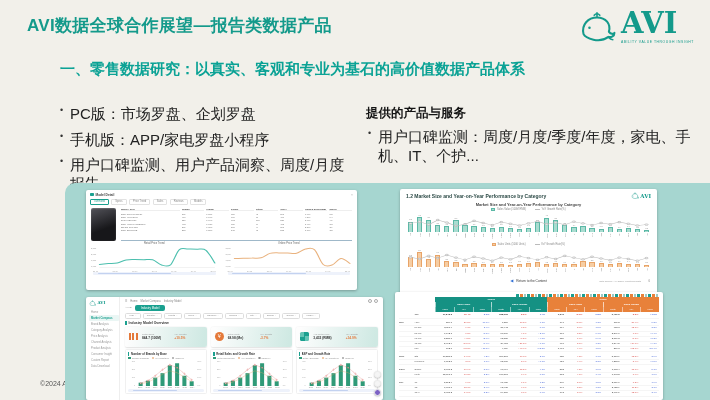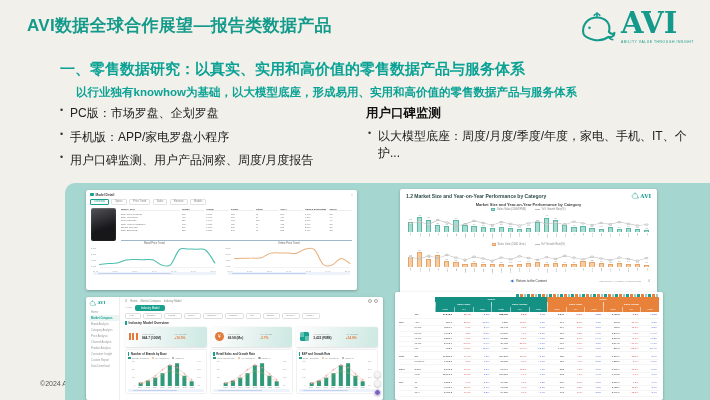--- a/index.html
+++ b/index.html
@@ -11,21 +11,21 @@
 .brand{position:absolute;right:16px;top:9px;display:flex;align-items:flex-start;gap:5px;z-index:1}
 .brand-whale{width:38px;height:36px}
 .brand-name{font-family:"DejaVu Serif","Liberation Serif",serif;font-weight:bold;font-size:29px;color:#149a8b;line-height:1}
 .brand-tag{font-size:3.4px;color:#149a8b;letter-spacing:.55px;margin-top:1.5px;text-align:center}
 .sec-h{position:absolute;left:60px;top:60px;font-size:15px;font-weight:bold;color:#0ba295}
 .sec-s{position:absolute;left:76px;top:85px;font-size:11.5px;font-weight:bold;color:#0ba295}
 .col{position:absolute;top:105px}
 .col-left{left:58px;width:300px}
 .col-right{left:366px;width:335px}
 .col-h{font-size:12.5px;font-weight:bold;color:#141414;margin-bottom:6px}
-.bullet{font-size:12px;color:#222;margin-bottom:6.5px;padding-left:12px;position:relative}
+.bullet{font-size:15px;color:#222;margin-bottom:6.5px;padding-left:12px;position:relative}
 .bullet::before{content:"•";position:absolute;left:2px;top:0;font-size:9px;color:#333}
 .copyright{position:absolute;left:40px;top:380px;font-size:7px;color:#555;z-index:1}
 
 .panel{position:absolute;left:65px;top:183px;right:0;bottom:0;background:#a6d6d0;border-radius:10px 0 0 0;z-index:2}
 .card{position:absolute;background:#fff;border-radius:2px;box-shadow:0 1px 3px rgba(0,0,0,.28);z-index:3;overflow:hidden}
 
 .cardA{left:86px;top:190px;width:271px;height:100px}
 .a-top{display:flex;align-items:center;gap:2px;padding:2.5px 4px 1px}
 .a-ico{width:3.5px;height:3.5px;background:#1aa08f;border-radius:.8px}
 .a-title{font-size:3.2px;font-weight:bold;color:#444;flex:1}
@@ -169,34 +169,33 @@
   <div class="brand">
     <svg class="brand-whale" viewBox="0 0 48 40">
         <use href="#whale"></use>
       </svg>
     <div>
       <div class="brand-name">AVI</div>
       <div class="brand-tag">ABILITY VALUE THROUGH INSIGHT</div>
     </div>
   </div>
 
-  <div class="sec-h">一、零售数据研究：以真实、实用和高价值的零售数据产品与服务体系</div>
-  <div class="sec-s">以行业独有knowhow为基础，以大模型底座，形成易用、实用和高价值的零售数据产品与服务体系</div>
+  <div class="sec-h">一、零售数据研究：以真实、客观和专业为基石的高价值数据产品体系</div>
 
   <div class="col col-left">
     <div>
         <div class="bullet">PC版：市场罗盘、企划罗盘</div>
         <div class="bullet">手机版：APP/家电罗盘小程序</div>
         <div class="bullet">用户口碑监测、用户产品洞察、周度/月度报告</div>
       </div>
   </div>
   <div class="col col-right">
-    <div class="col-h">用户口碑监测</div>
+    <div class="col-h">提供的产品与服务</div>
     <div>
-        <div class="bullet">以大模型底座：周度/月度/季度/年度，家电、手机、IT、个护...</div>
+        <div class="bullet">用户口碑监测：周度/月度/季度/年度，家电、手机、IT、个护...</div>
       </div>
   </div>
 
   <div class="panel"></div>
 
   <section class="card cardA">
     <div class="a-top">
       <span class="a-ico"></span>
       <span class="a-title">Model Detail</span>
       <span class="a-close">×</span>

